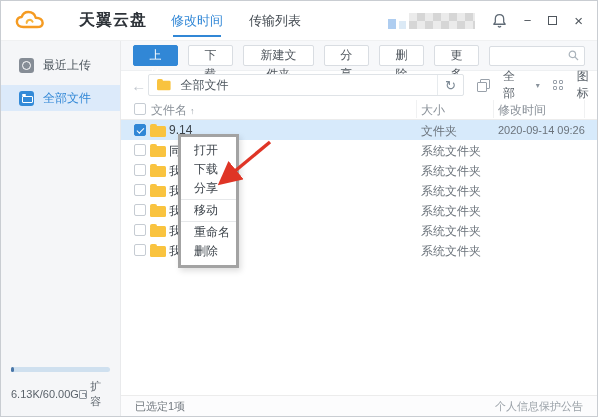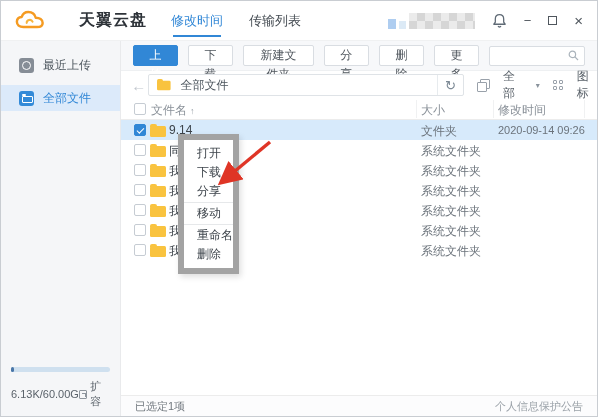--- a/index.html
+++ b/index.html
@@ -76,21 +76,21 @@
   .trow .cb{left:13px;top:4px;}
   .trow .folder{position:absolute;left:29px;top:6px;}
   .folder{width:16px;height:11px;background:#f9c33f;border-radius:1.5px;position:relative;}
   .folder::before{content:"";position:absolute;top:-2.5px;left:0;width:7px;height:3px;background:#f9c33f;border-radius:2px 2px 0 0;}
   .fname{position:absolute;left:48px;top:3px;white-space:nowrap;}
   .fsize{position:absolute;left:300px;top:3px;color:#6b737b;}
   .fdate{position:absolute;left:377px;top:4px;color:#6b737b;font-size:11px;}
   .pb-folder{margin-left:8px;transform:scale(.85);transform-origin:left center;}
 
   
-  .menu{position:absolute;left:177px;top:133px;width:61px;background:#fff;border:6px solid #a3a3a3;
+  .menu{position:absolute;left:177px;top:133px;width:61px;background:#fff;border:3px solid #a3a3a3;
         box-shadow:2px 3px 6px rgba(0,0,0,.13);padding:4px 0;z-index:10;}
   .menu-item{height:19px;line-height:19px;padding-left:13px;font-size:12px;color:#3d444b;white-space:nowrap;}
   .menu-sep{height:1px;background:#e6e8ea;margin:1px 0;}
   .arrow-svg{position:absolute;left:205px;top:130px;z-index:11;}
 
   
   .statusbar{position:absolute;left:0;right:0;bottom:0;height:21px;border-top:1px solid #ececec;background:#fcfcfd;
              display:flex;align-items:center;justify-content:space-between;padding:0 14px;font-size:11px;color:#70777e;}
   .notice{color:#9aa1a8;}
 </style>

